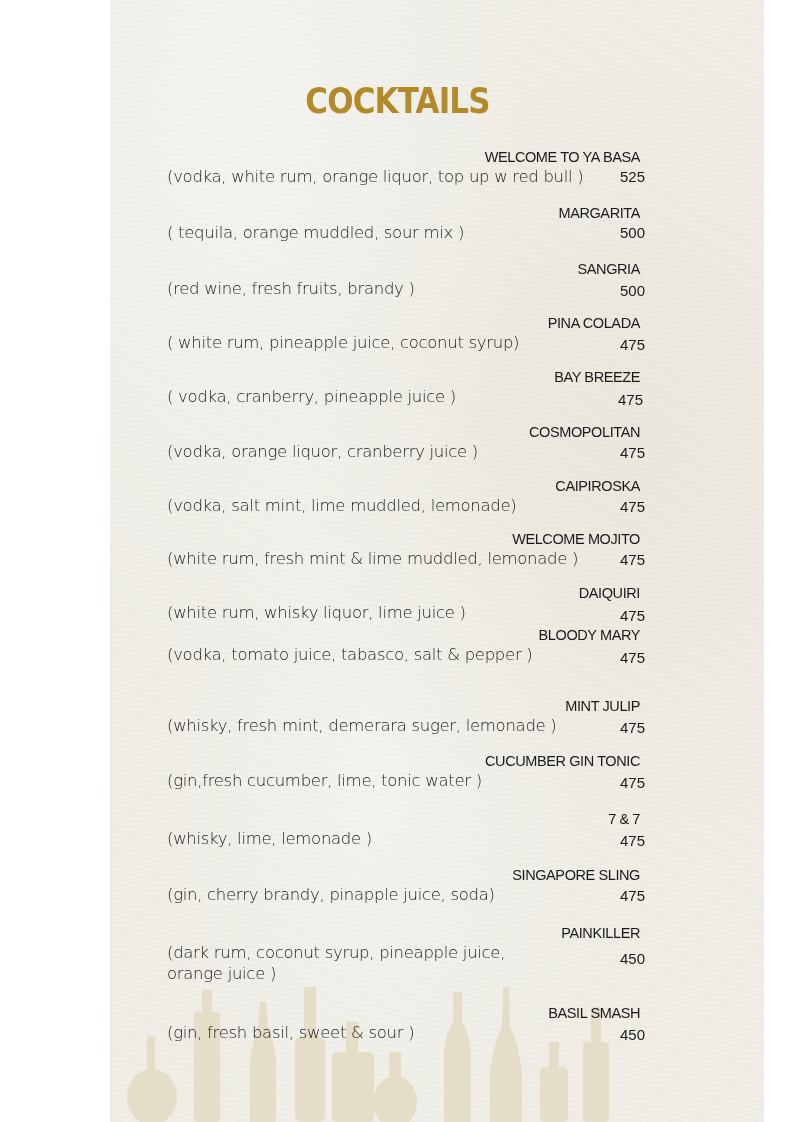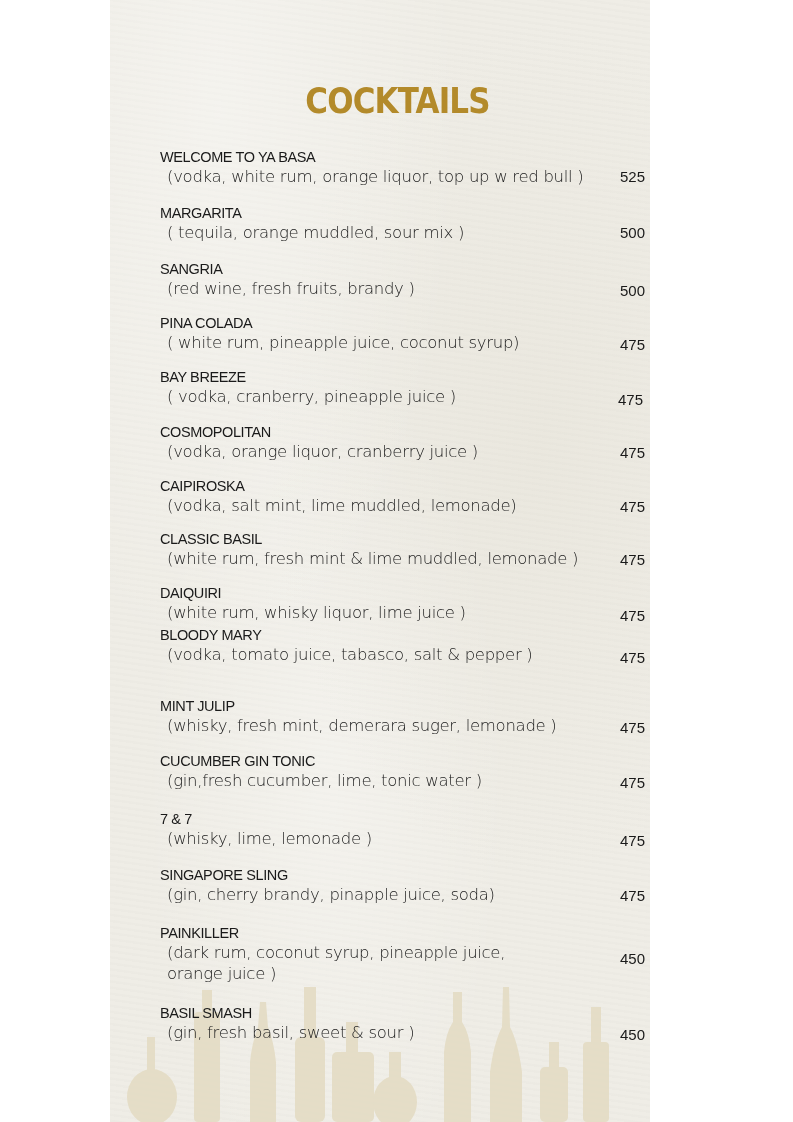--- a/index.html
+++ b/index.html
@@ -1,35 +1,35 @@
 <!DOCTYPE html>
 <html><head>
 <meta charset="utf-8">
 <style>
   html, body { margin: 0; padding: 0; background: #ffffff; }
   body { width: 793px; height: 1122px; position: relative; overflow: hidden; font-family: "Liberation Sans", sans-serif; }
   .page {
-    position: absolute; left: 110px; top: 0; width: 540px; height: 1122px;
+    position: absolute; left: 110px; top: 0; width: 654px; height: 1122px;
     background: #efede6;
     background-image:
       radial-gradient(ellipse at 20% 10%, rgba(255,255,255,0.35), rgba(255,255,255,0) 40%),
       radial-gradient(ellipse at 80% 40%, rgba(220,215,200,0.25), rgba(0,0,0,0) 45%),
       radial-gradient(ellipse at 40% 70%, rgba(255,255,255,0.3), rgba(255,255,255,0) 40%),
       repeating-linear-gradient(8deg, rgba(0,0,0,0.012) 0px, rgba(0,0,0,0.012) 2px, rgba(255,255,255,0.02) 3px, rgba(255,255,255,0.02) 6px);
     overflow: hidden;
   }
   .title {
     position: absolute; left: 0; width: 575px; top: 80px; text-align: center;
     font-family: "DejaVu Sans", sans-serif; font-weight: bold; font-size: 36px;
     letter-spacing: -1px; color: #b38a2a; transform: scaleX(0.86);
   }
   .item { position: absolute; left: 50px; width: 480px; }
   .item .name {
     font-family: "Liberation Sans", sans-serif; font-size: 14.5px; color: #1a1a1a;
-    letter-spacing: -0.4px; line-height: 18px; white-space: nowrap;
+    letter-spacing: -0.4px; line-height: 18px; white-space: nowrap; text-align: right;
   }
   .item .desc {
     font-family: "DejaVu Sans", sans-serif; font-size: 16.5px; color: #222;
     font-weight: 300; letter-spacing: -0.3px; line-height: 21px; white-space: nowrap; margin-left: 7px;
   }
   .item .desc.wrap { white-space: normal; width: 360px; }
   .item .price {
     position: absolute; right: -5px; font-family: "Liberation Sans", sans-serif;
     font-size: 15px; color: #1a1a1a;
   }
@@ -110,21 +110,21 @@
     <div class="price" style="top:21px">475</div>
   </div>
 
   <div class="item" style="top:477px">
     <div class="name">CAIPIROSKA</div>
     <div class="desc">(vodka, salt mint, lime muddled, lemonade)</div>
     <div class="price" style="top:21px">475</div>
   </div>
 
   <div class="item" style="top:530px">
-    <div class="name">CLASSIC BASIL</div>
+    <div class="name">WELCOME MOJITO</div>
     <div class="desc">(white rum,  fresh mint &amp; lime muddled, lemonade )</div>
     <div class="price" style="top:21px">475</div>
   </div>
 
   <div class="item" style="top:584px">
     <div class="name">DAIQUIRI</div>
     <div class="desc">(white rum, whisky liquor, lime juice )</div>
     <div class="price" style="top:23px">475</div>
   </div>
 

